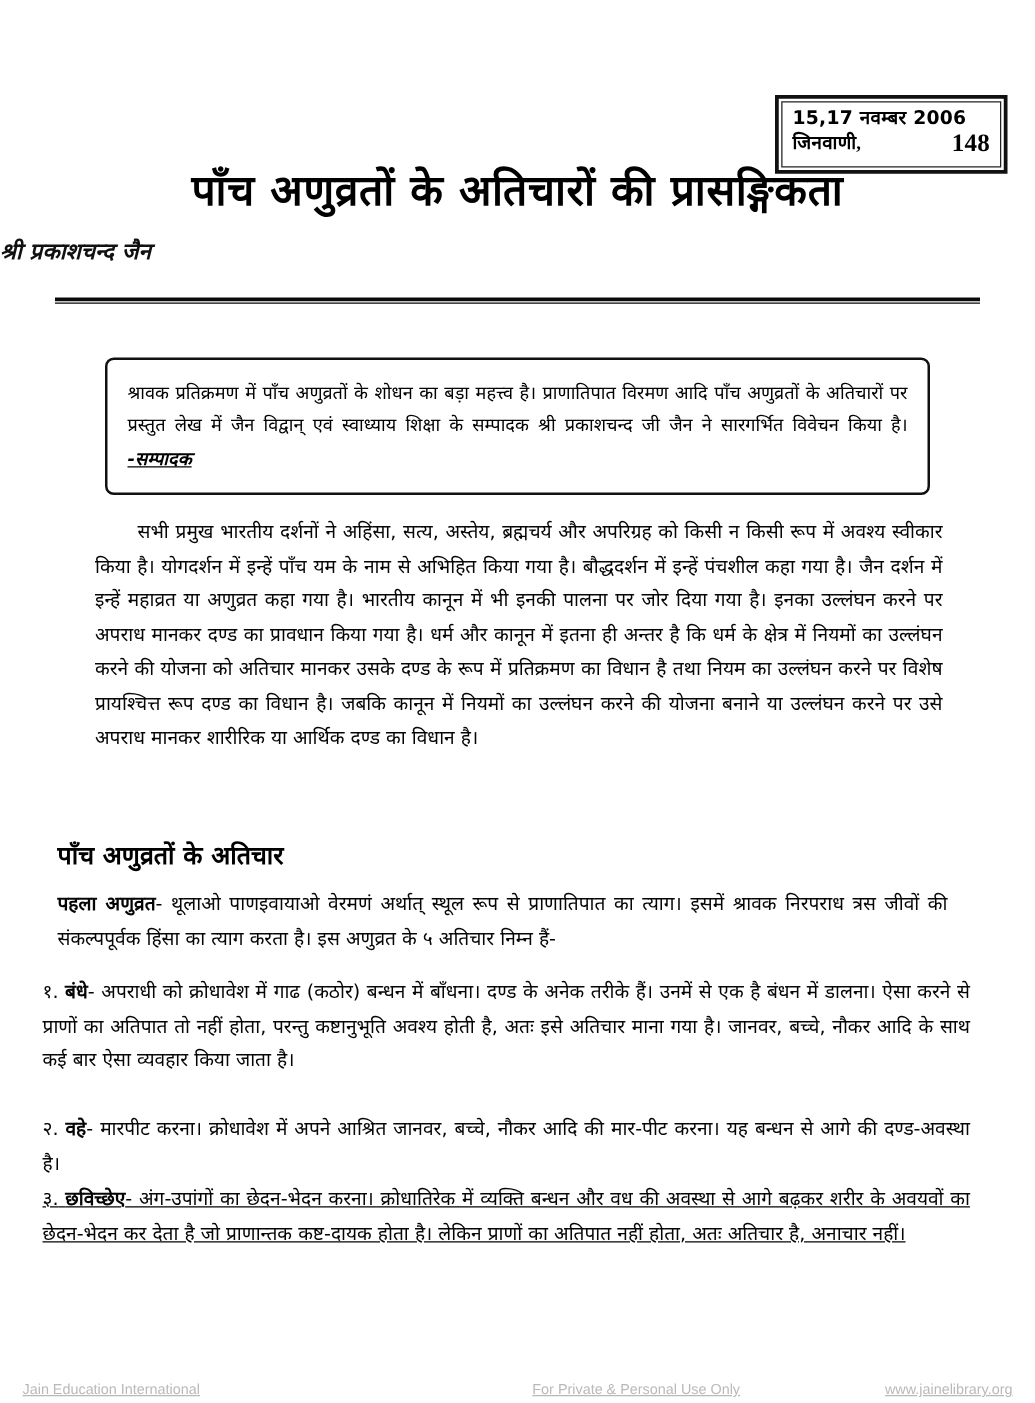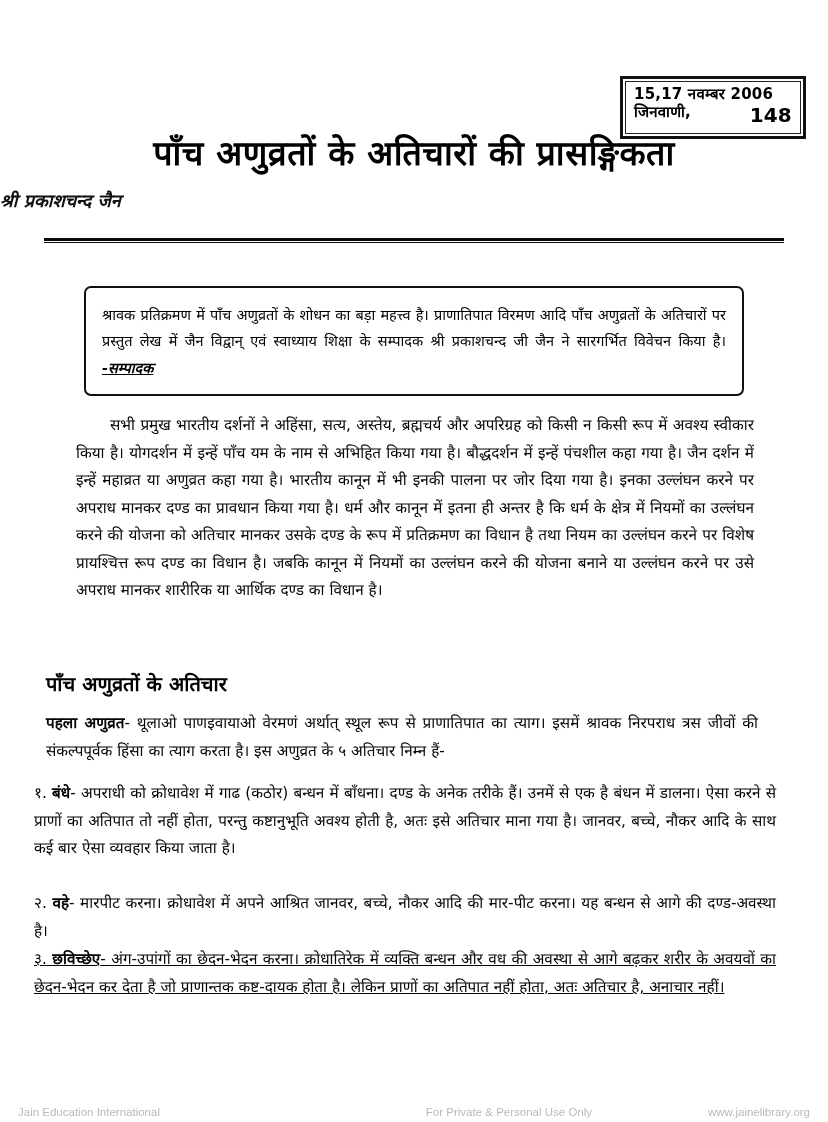--- a/index.html
+++ b/index.html
@@ -43,21 +43,22 @@
     font-weight: bold;
     font-size: 15px;
     line-height: 1.22;
     color: #000;
     white-space: nowrap;
     letter-spacing: 0.2px;
   }
   .issue-line.row2 {
     display: flex;
     justify-content: space-between;
-    align-items: flex-start;
+    align-items: center;
+    font-family: Liberation Serif, serif;
   }
   .issue-line .pageno { font-size: 20px; }
 
   
   .doc-title {
     position: absolute;
     left: 0;
     top: 118px;
     width: 828px;
     text-align: center;
@@ -179,20 +180,21 @@
     left: 0;
     top: 1090px;
     width: 828px;
     display: flex;
     justify-content: space-between;
     padding: 0 18px;
     box-sizing: border-box;
     font-family: "Liberation Sans", sans-serif;
     font-size: 11.5px;
     color: #b9b9b9;
+    text-decoration: underline;
   }
   .footer span { white-space: nowrap; }
   .footer .center { margin-left: 150px; }
   .footer .right { }
 </style>
 </head>
 <body>
 
 <div id="page">
 

